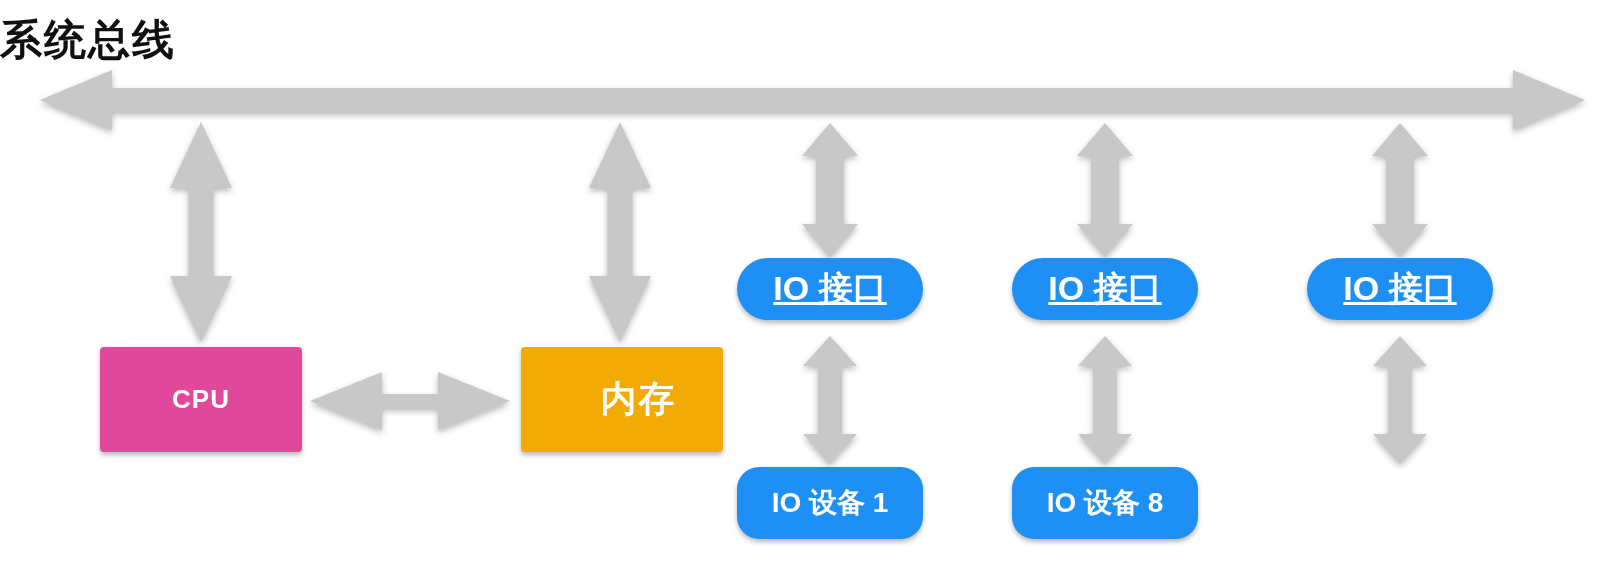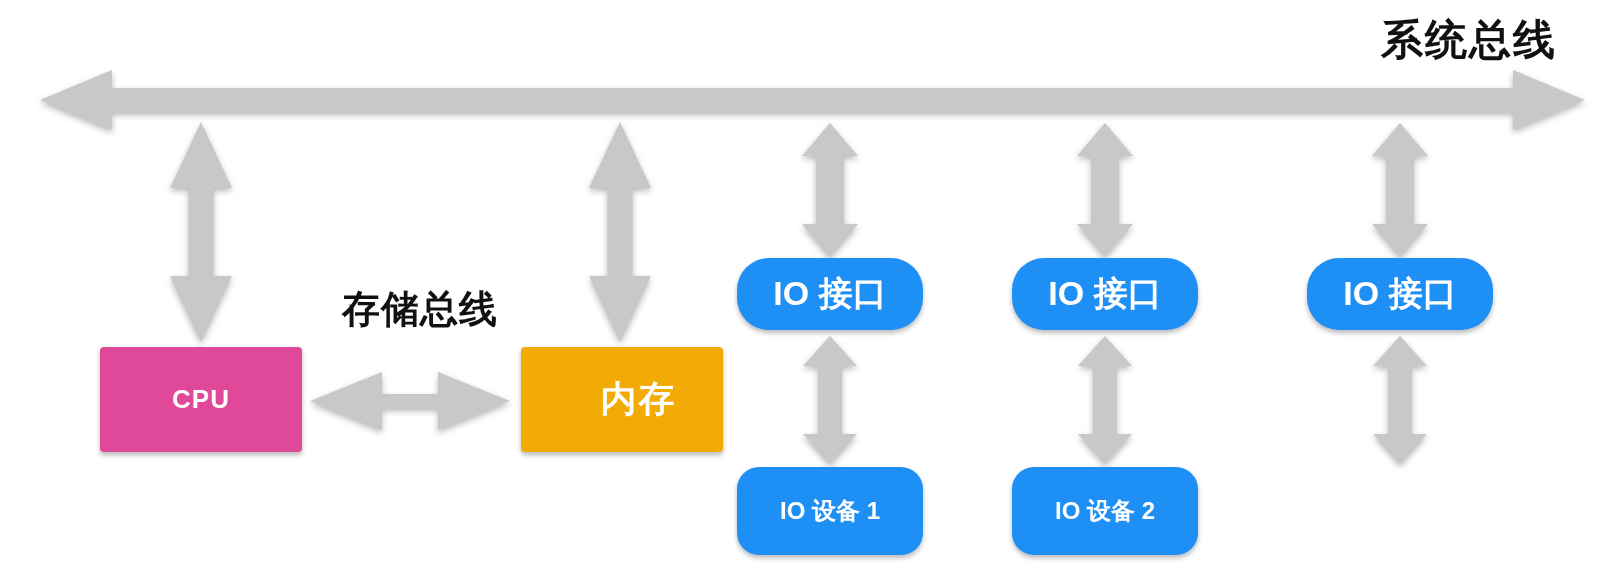--- a/index.html
+++ b/index.html
@@ -5,21 +5,21 @@
   html,body{margin:0;padding:0;background:#ffffff;}
   .canvas{
     position:relative;
     width:1620px;height:582px;
     background:#ffffff;
     overflow:hidden;
     font-family:"Liberation Sans", sans-serif;
   }
   .diagram-title{
     position:absolute;left:0;top:12px;width:1557px;
-    text-align:right;
+    text-align:left;
     font-size:42px;font-weight:800;color:#111111;
     letter-spacing:2px;
   }
   .storage-bus-label{
     position:absolute;left:310px;top:284px;width:220px;
     text-align:center;
     font-size:38px;font-weight:800;color:#111111;
     letter-spacing:1px;
   }
   .arrow-svg{position:absolute;display:block;overflow:visible;}
@@ -38,28 +38,29 @@
     left:100px;top:347px;width:202px;height:105px;
     background:#E0489A;border-radius:4px;
     font-size:26px;letter-spacing:1px;
   }
   .memory-box{
     left:521px;top:347px;width:202px;height:105px;
     background:#F2AB04;border-radius:4px;
     font-size:36px;letter-spacing:2px;padding-left:33px;
   }
   .io-box{
-    width:186px;height:72px;top:258px;
+    width:186px;height:62px;top:258px;
     background:#1E8FF5;border-radius:32px;
     font-size:34px;
+    text-decoration:underline;
   }
   .device-box{
-    width:186px;height:88px;top:467px;
+    width:186px;height:72px;top:467px;
     background:#1E8FF5;border-radius:22px;
-    font-size:24px;
+    font-size:28px;
   }
   .col0{left:737px;} .col1{left:1012px;} .col2{left:1307px;}
 </style>
 </head>
 <body>
 
 <div class="canvas">
 
   <div class="diagram-title">系统总线</div>
 
@@ -91,21 +92,20 @@
     <polygon points="27,0 54,30 39,30 39,98 54,98 27,128 0,98 15,98 15,30 0,30"></polygon>
   </svg>
   <svg class="arrow-svg shadowed" style="left:1373px;top:336px" width="54" height="128" aria-hidden="true">
     <polygon points="27,0 54,30 39,30 39,98 54,98 27,128 0,98 15,98 15,30 0,30"></polygon>
   </svg>
 
   <svg class="arrow-svg shadowed" style="left:310px;top:372px" width="200" height="58" aria-hidden="true">
     <polygon points="0,29 72,0 72,22 128,22 128,0 200,29 128,58 128,36 72,36 72,58"></polygon>
   </svg>
 
-  <div class="storage-bus-label">存储总线</div>
 
   <div class="node cpu-box">
     <span>CPU</span>
   </div>
 
   <div class="node memory-box">
     <span>内存</span>
   </div>
 
   <div class="node io-box col0">
@@ -115,16 +115,16 @@
     <span>IO 接口</span>
   </div>
   <div class="node io-box col2">
     <span>IO 接口</span>
   </div>
 
   <div class="node device-box col0">
     <span>IO 设备 1</span>
   </div>
   <div class="node device-box col1">
-    <span>IO 设备 2</span>
+    <span>IO 设备 8</span>
   </div>
 
 </div>
 
 </body></html>

